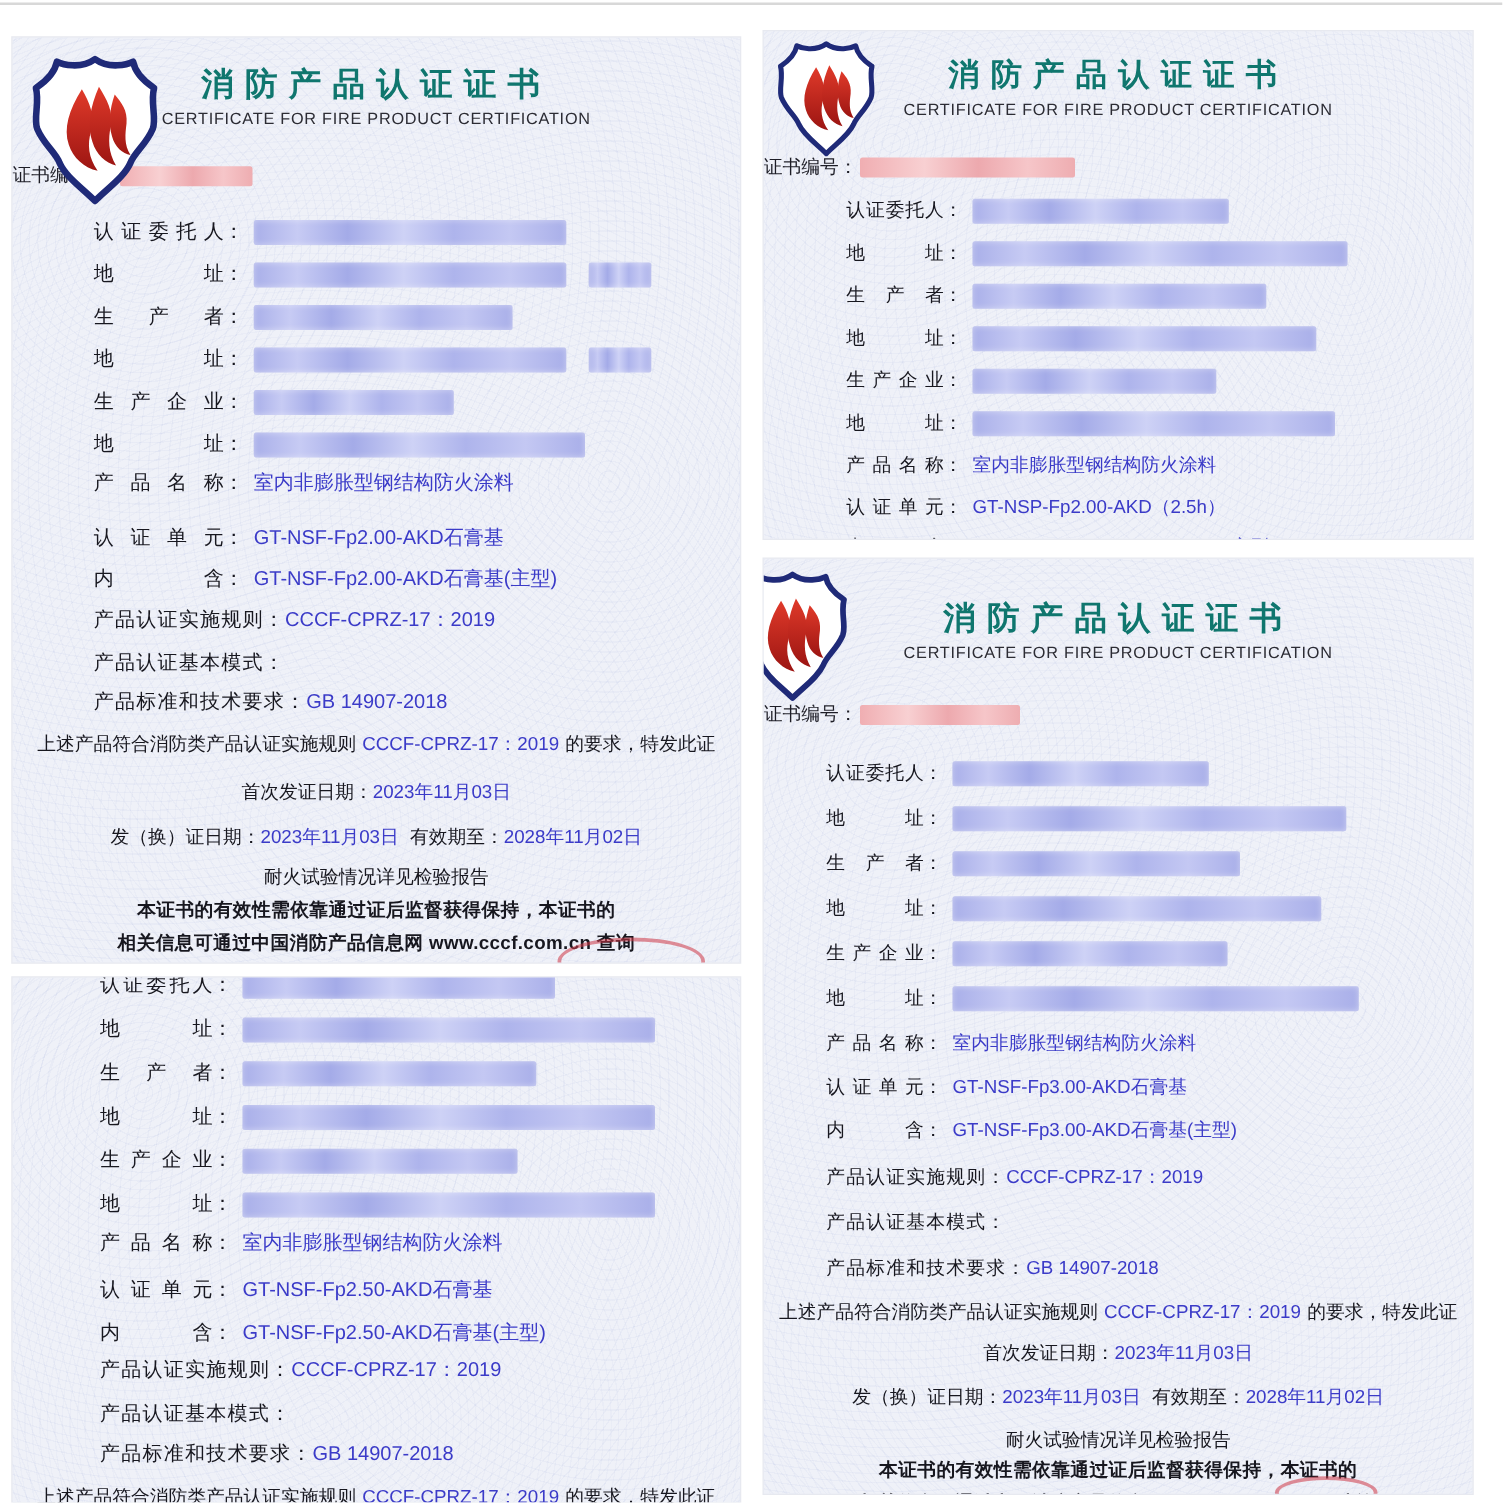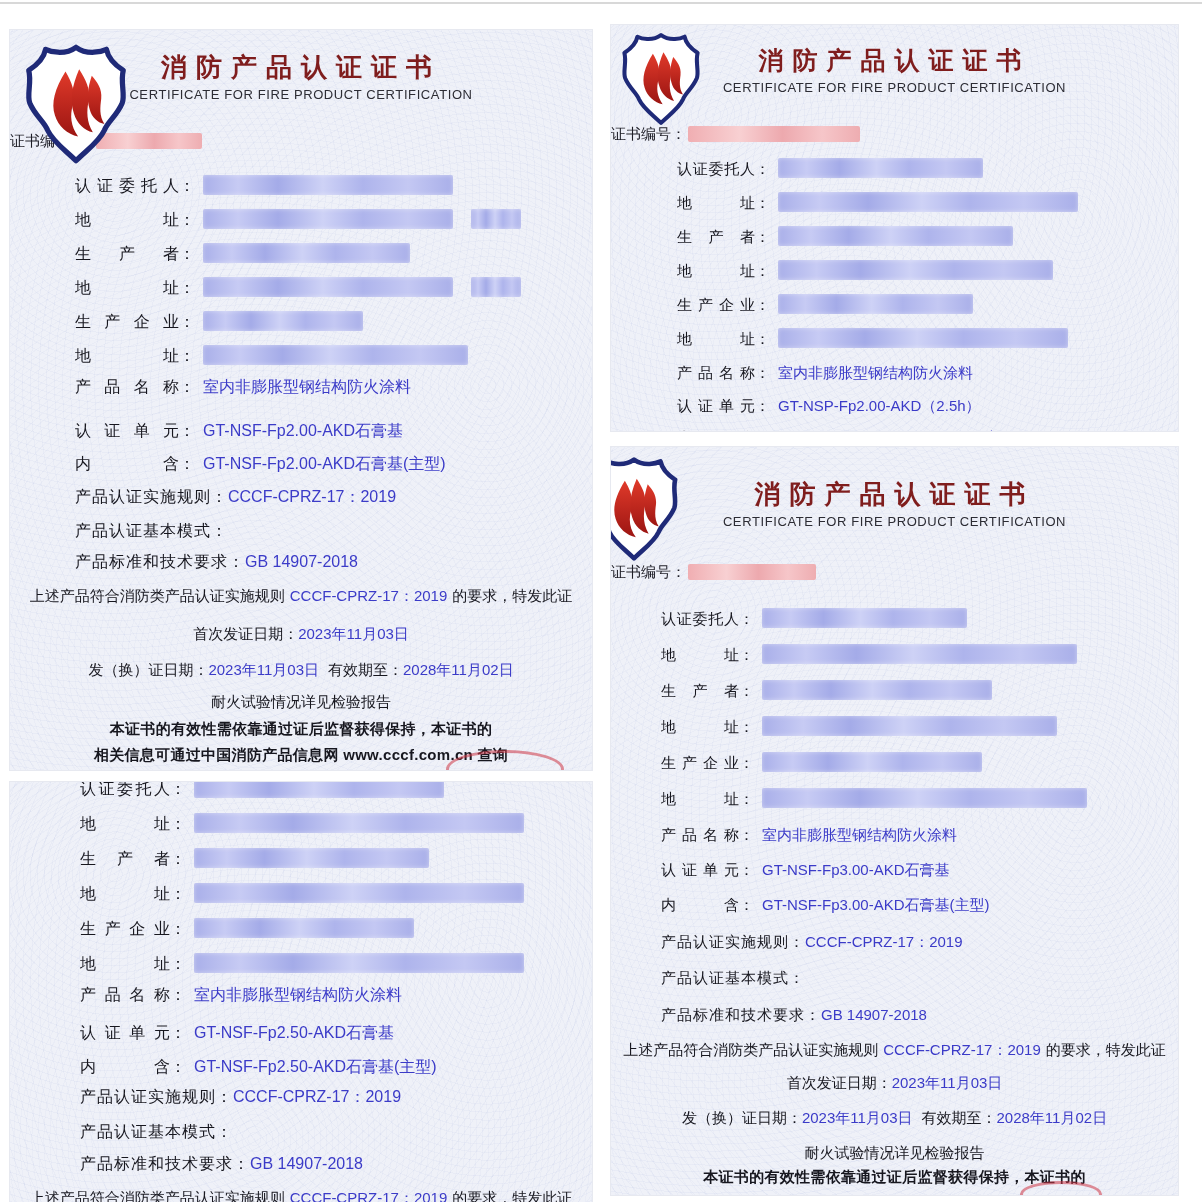--- a/index.html
+++ b/index.html
@@ -12,30 +12,30 @@
   .panel::before{content:"";position:absolute;inset:0;pointer-events:none;
      background:
        repeating-radial-gradient(circle at 18% 22%, rgba(110,130,200,.055) 0 1px, transparent 1px 7px),
        repeating-radial-gradient(circle at 82% 48%, rgba(110,130,200,.05) 0 1px, transparent 1px 8px),
        repeating-radial-gradient(circle at 42% 85%, rgba(110,130,200,.045) 0 1px, transparent 1px 6px);}
   .inner{position:relative;z-index:1;height:100%;}
 
   .logo{position:absolute;z-index:2;}
 
   .title{text-align:center;font-size:26px;font-weight:600;letter-spacing:9px;
-         color:#7f1d1d;line-height:34px;}
+         color:#0f766e;line-height:34px;}
   .subtitle{text-align:center;font-size:13px;letter-spacing:.6px;color:#2c2c34;line-height:18px;}
 
   .certno{display:flex;align-items:center;
           font-size:15px;color:#1d1d26;line-height:22px;}
   .certno .prefix{color:#d8474f;font-weight:600;margin-right:2px;}
   .bar{height:16px;border-radius:2px;flex:none;}
   .bar.pink{background:linear-gradient(90deg,#f0aeb2,#f8d0d2 30%,#eda9ae 55%,#f6c6c9 78%,#eeadb1);}
 
-  .row{display:flex;align-items:flex-start;color:#17171f;line-height:22px;}
+  .row{display:flex;align-items:center;color:#17171f;line-height:22px;}
   .pA .row,.pC .row{font-size:16px;}
   .pB .row,.pD .row{font-size:15px;}
   .pA .fields,.pC .fields{padding-left:65px;}
   .pC .fields{padding-left:70px;}
   .pB .fields{padding-left:66px;}
   .pD .fields{padding-left:50px;}
   .lbl{display:inline-block;flex:none;text-align:justify;text-align-last:justify;
        -moz-text-align-last:justify;text-justify:inter-character;color:#17171f;}
   .pA .lbl{width:104px;}
   .pC .lbl{width:90px;}

